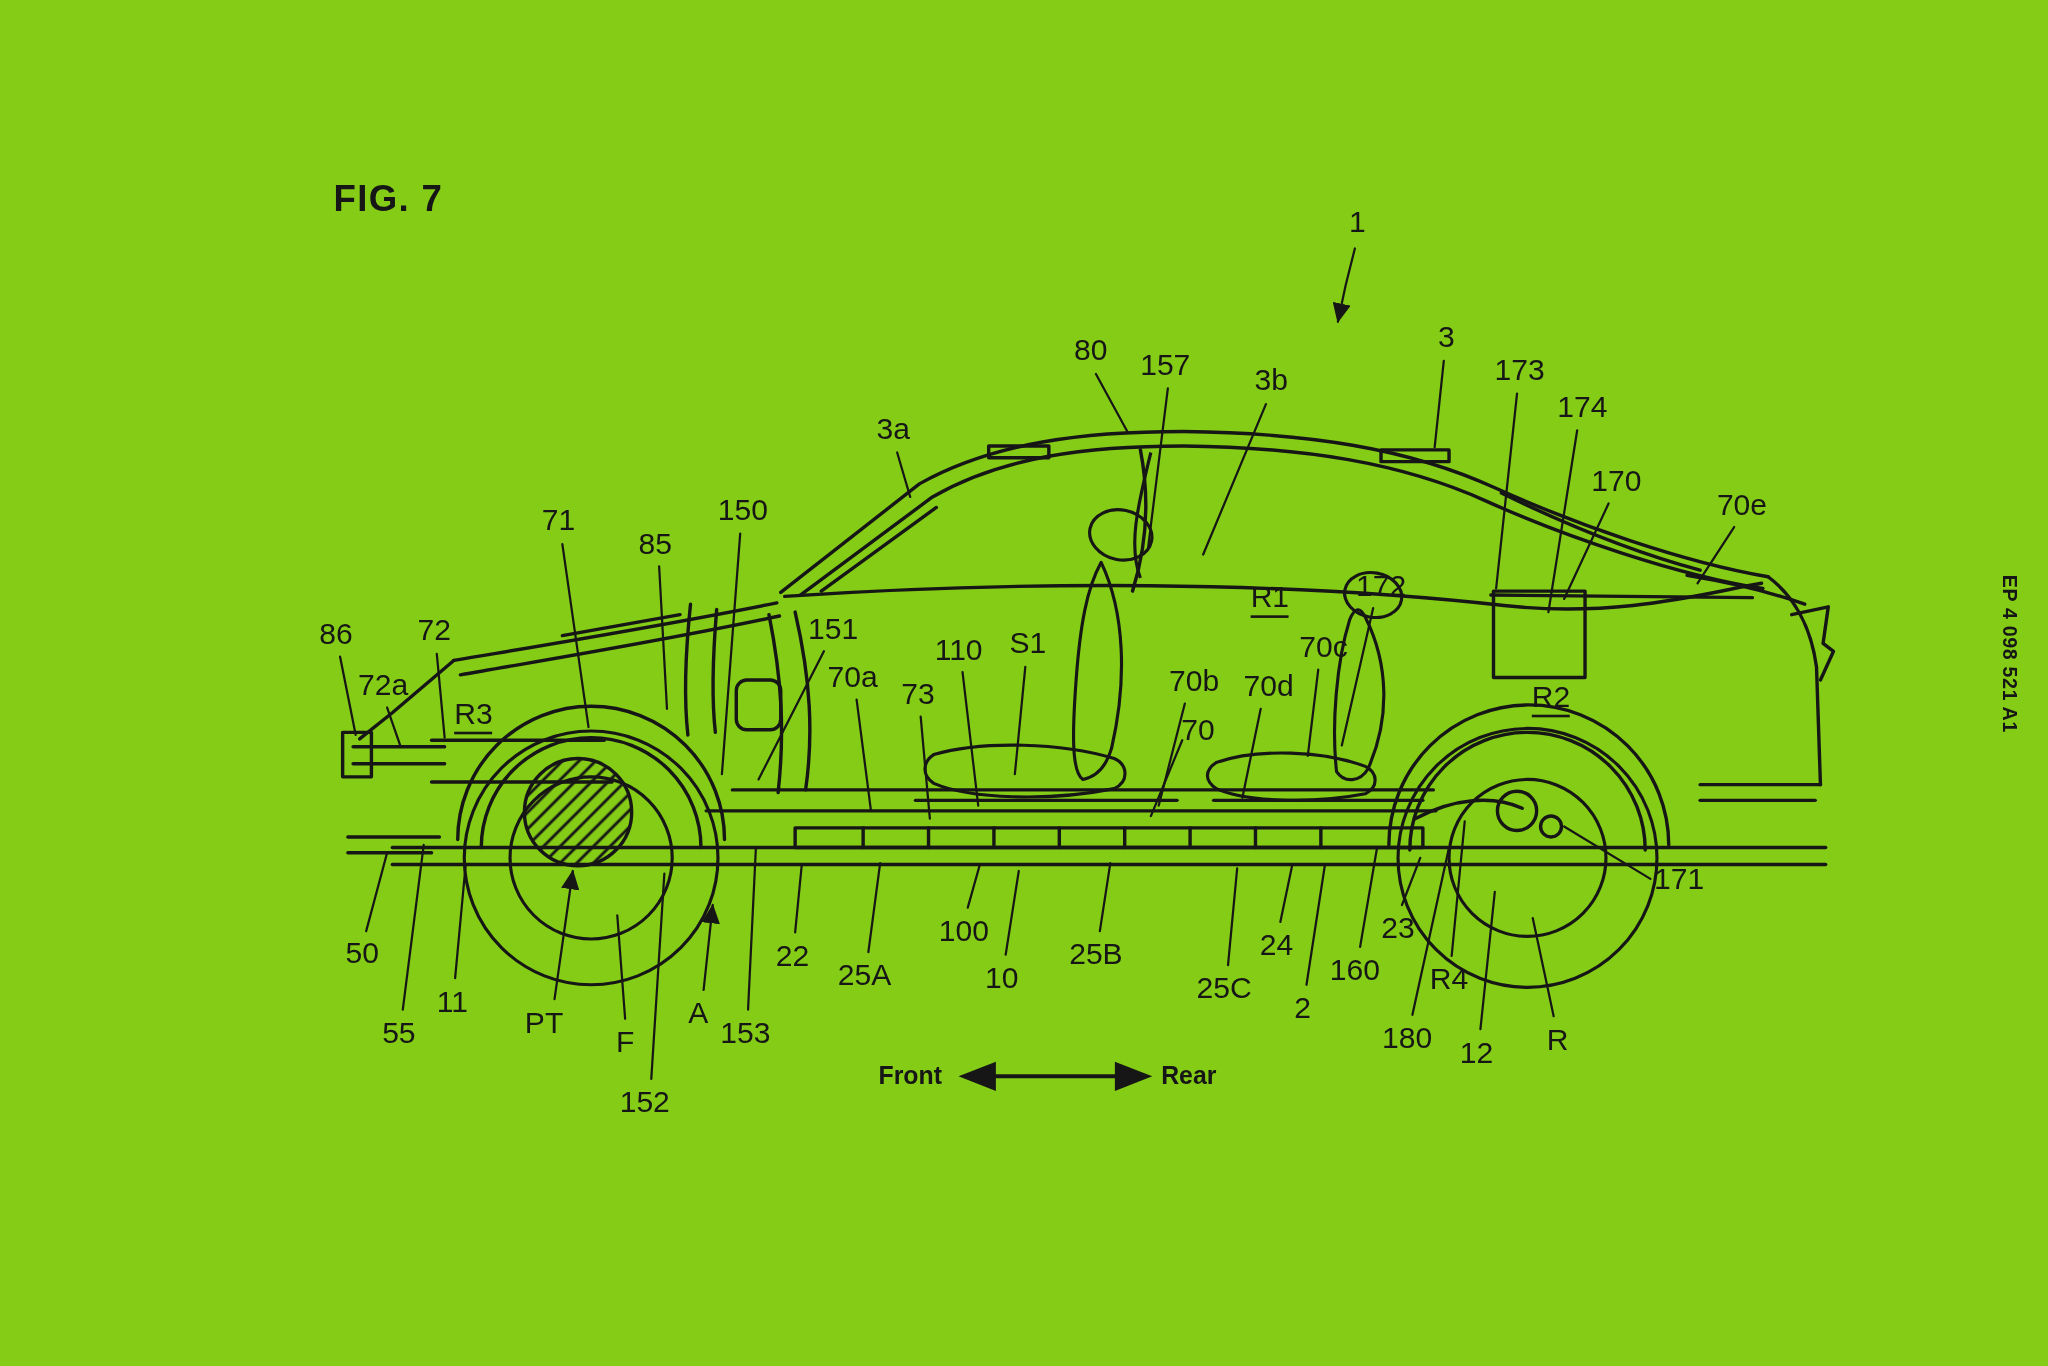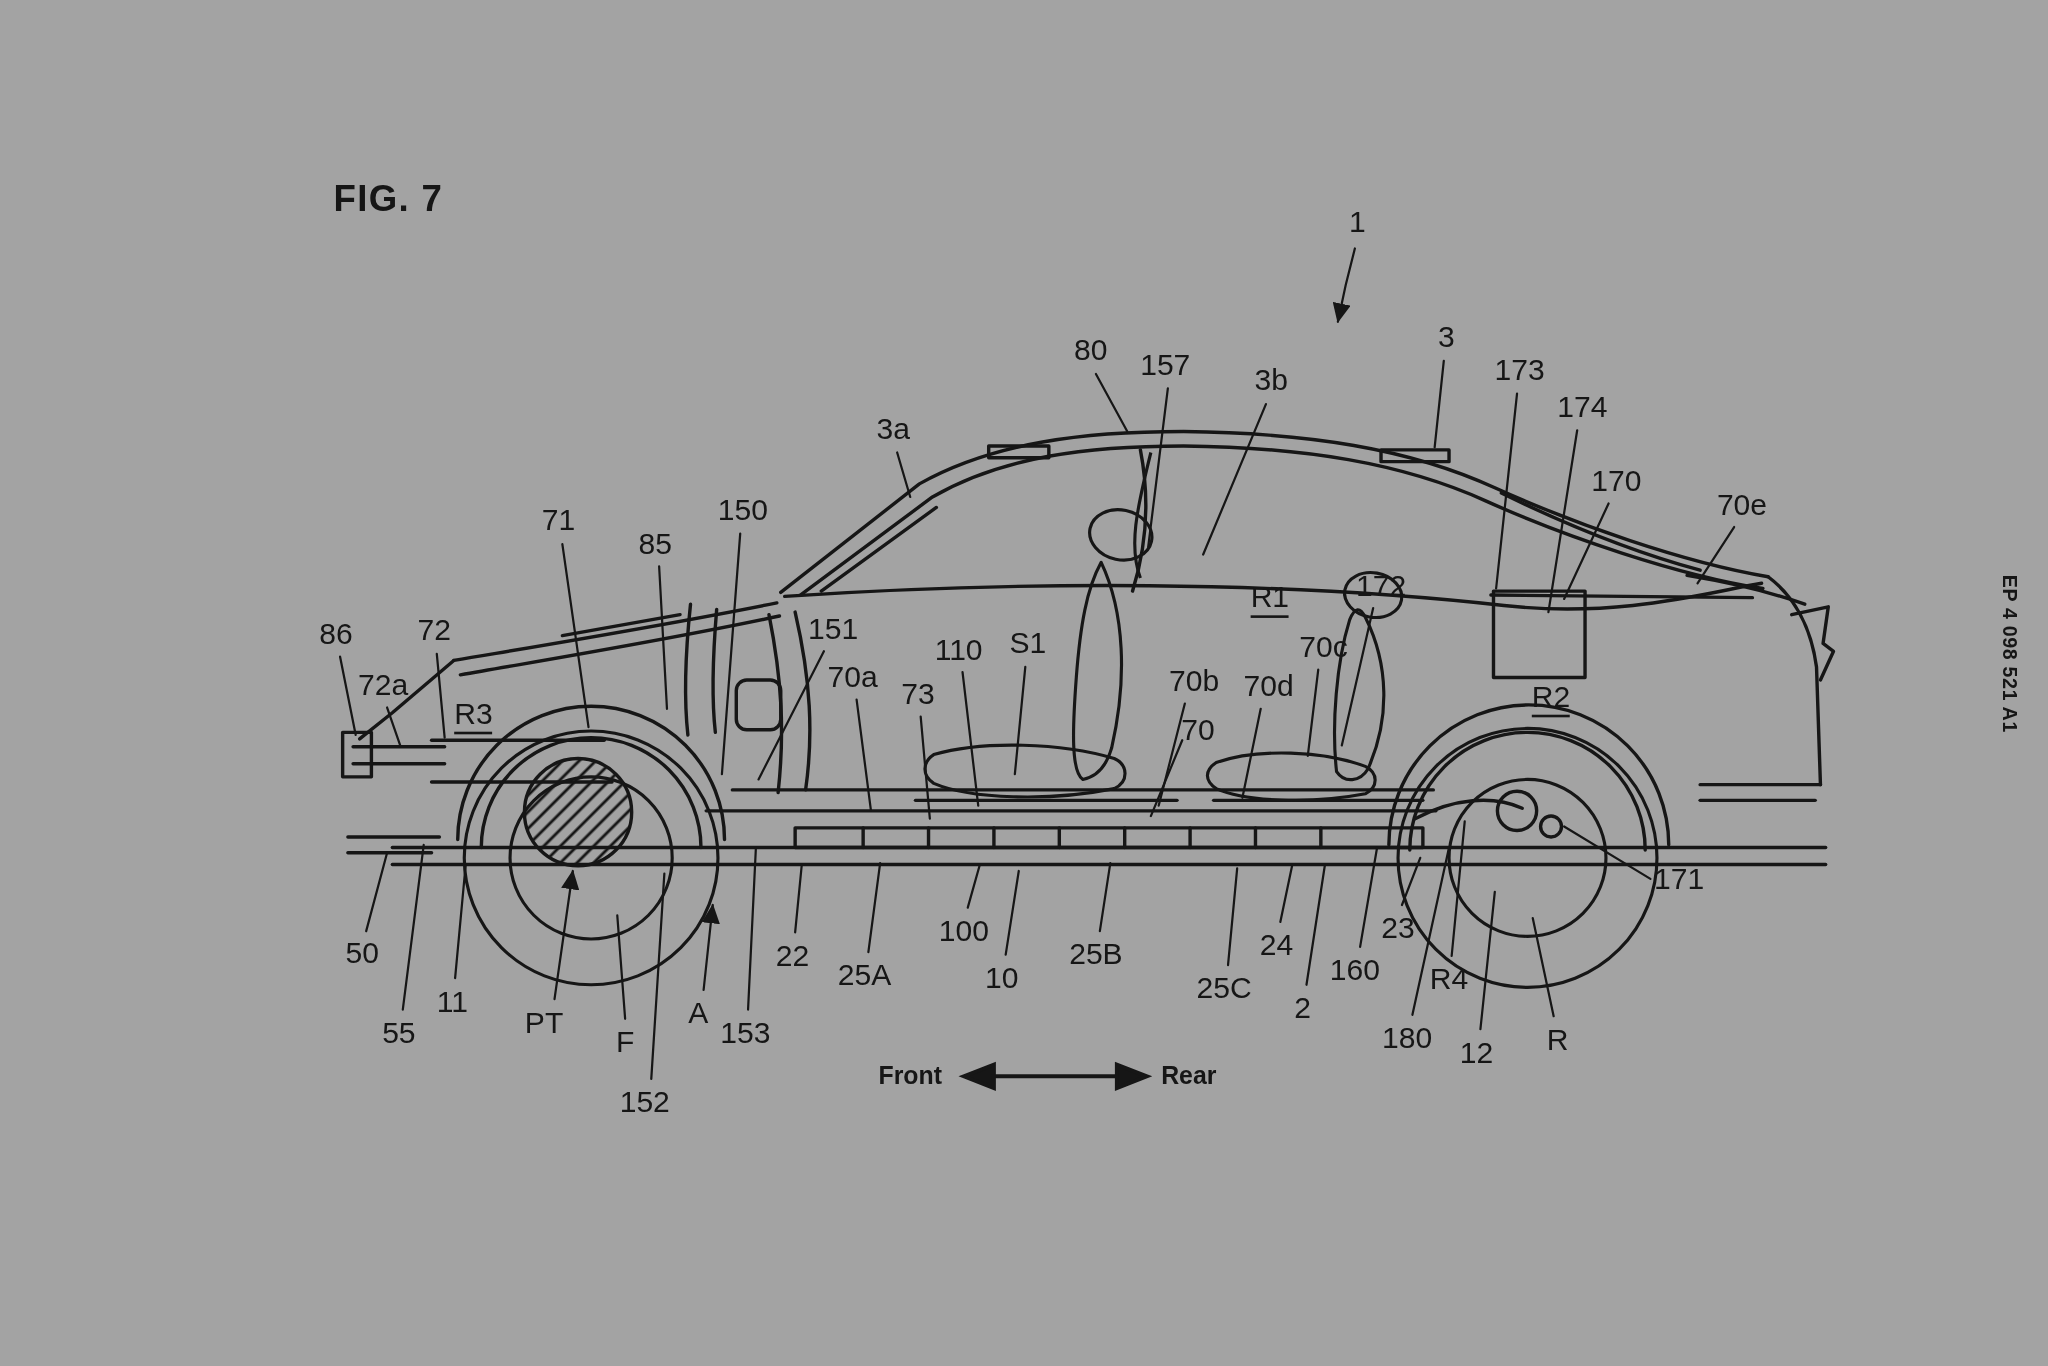--- a/index.html
+++ b/index.html
@@ -1,16 +1,16 @@
 <!DOCTYPE html>
 <html><head>
 <meta charset="utf-8">
 <style>
   html,body{margin:0;padding:0;background:#ffffff;}
-  .page{position:relative;width:2048px;height:1366px;background:#a3a3a3;overflow:hidden;}
+  .page{position:relative;width:2048px;height:1366px;background:#84cc16;overflow:hidden;}
   .stage{position:absolute;left:0;top:0;width:1566px;height:1044px;transform:scale(1.30779);transform-origin:0 0;
          font-family:"Liberation Sans",sans-serif;color:#161616;}
   .drawing-svg{position:absolute;left:0;top:0;width:1566px;height:1044px;}
   .label-layer{position:absolute;left:0;top:0;width:100%;height:100%;}
   .ref-label{position:absolute;transform:translate(-50%,-50%);font-size:23px;line-height:1;white-space:nowrap;color:#161616;}
   .ref-label.u{border-bottom:2px solid #161616;padding-bottom:2px;}
   .fig-title{position:absolute;left:255px;top:136px;font-size:28px;font-weight:bold;letter-spacing:1px;}
   .patent-number{position:absolute;left:1537px;top:500px;transform:translate(-50%,-50%) rotate(90deg);
                  font-size:15px;font-weight:bold;letter-spacing:.5px;white-space:nowrap;}
   .dir-label{position:absolute;transform:translate(-50%,-50%);font-size:19px;font-weight:bold;}

